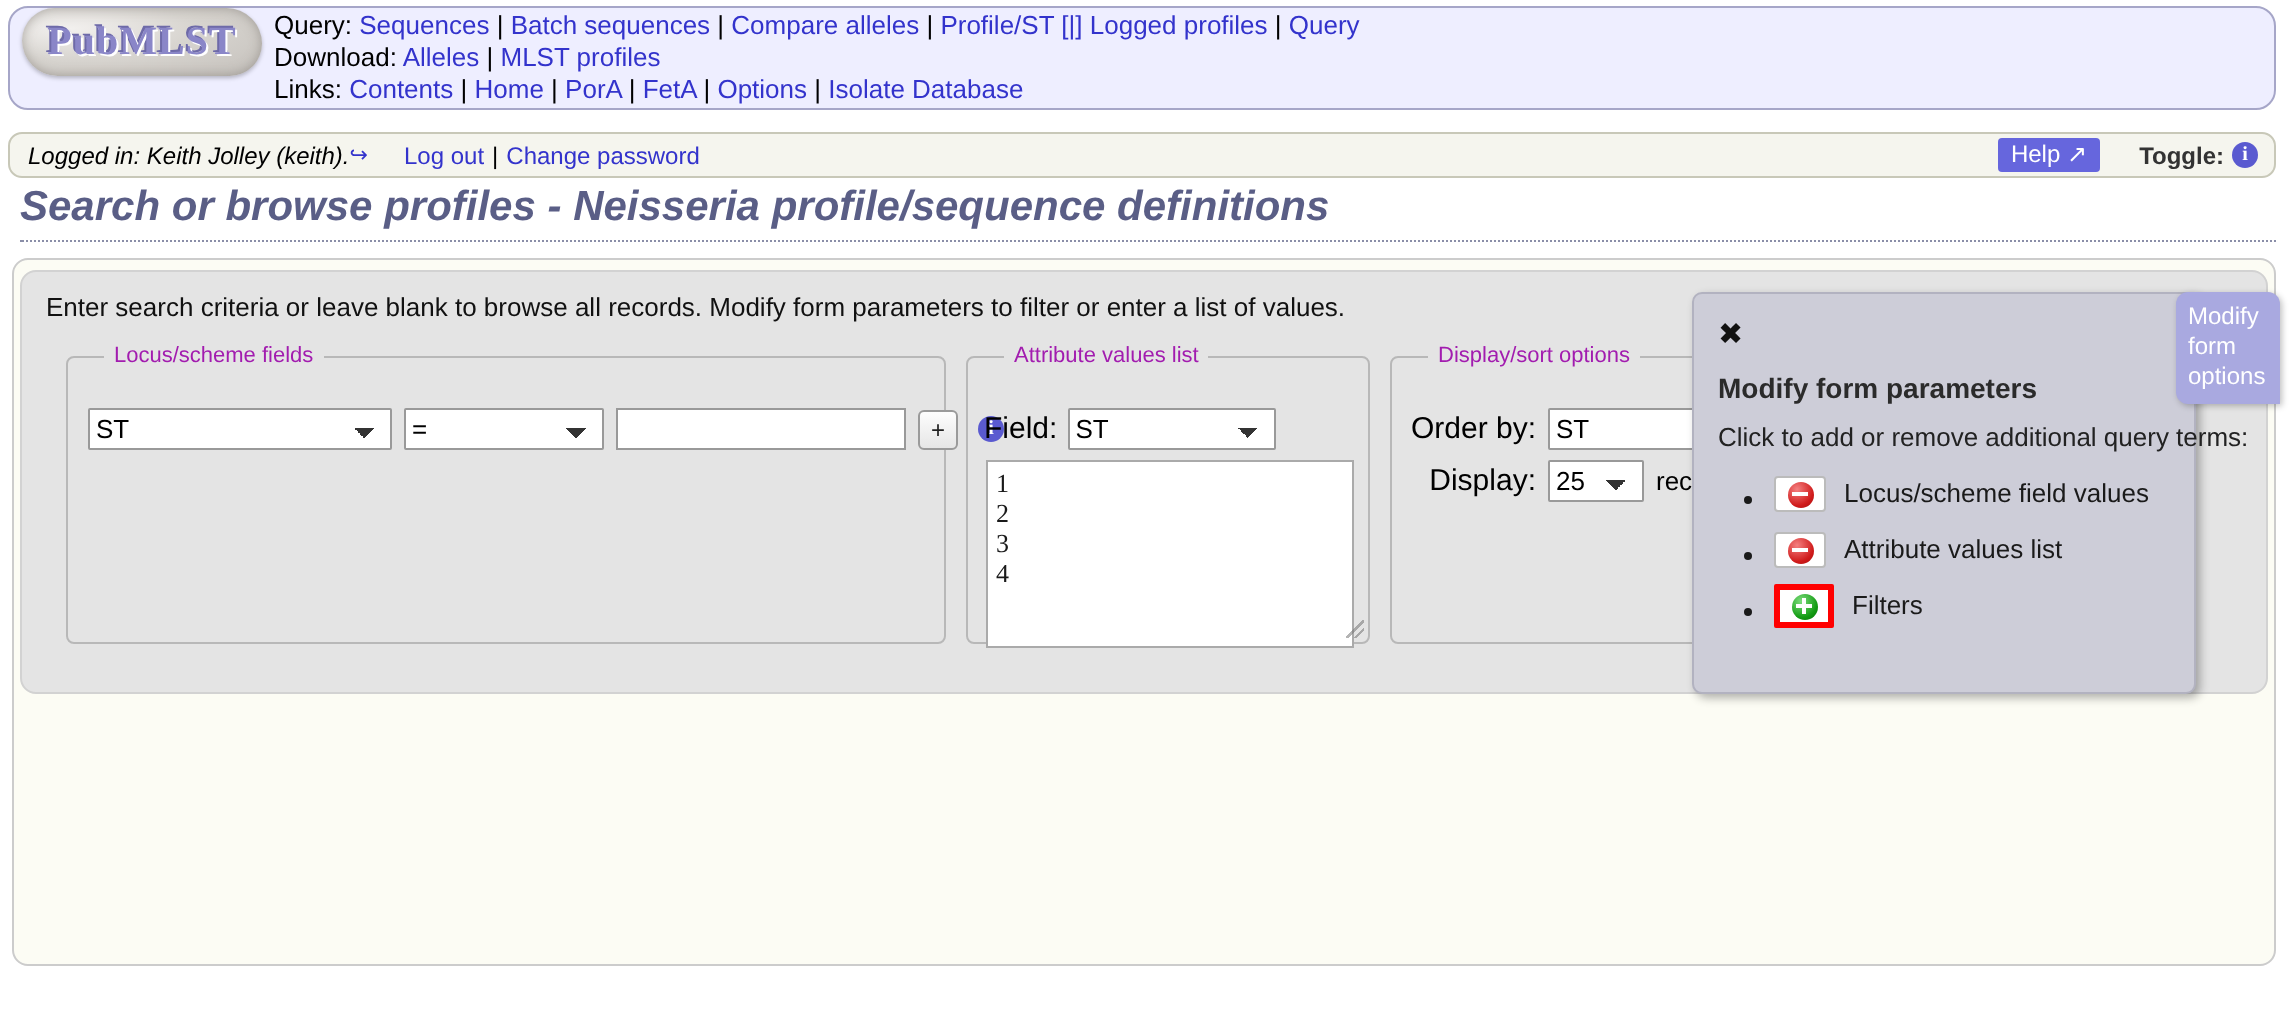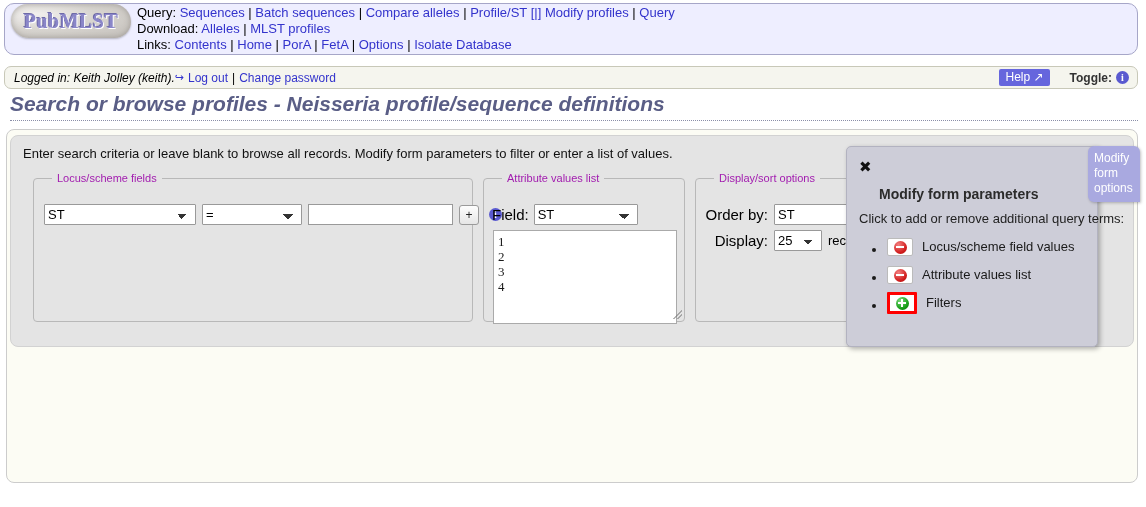--- a/index.html
+++ b/index.html
@@ -87,21 +87,21 @@
     display: flex;
     align-items: center;
     font-size: 12px;
   }
   #login-text {
     margin-left: 9px;
     font-style: italic;
     white-space: nowrap;
   }
   #logout-link {
-    margin-left: 3px;
+    margin-left: 17px;
     font-size: 12px;
   }
   .exit-glyph {
     font-size: 11px;
     color: #3333cc;
     margin-right: 1px;
   }
   #login-right {
     margin-left: auto;
     margin-right: 8px;
@@ -361,21 +361,20 @@
     font-family: "DejaVu Sans", sans-serif;
   }
   #popup-heading {
     position: absolute;
     left: 12px;
     top: 39px;
     font-size: 14px;
     font-weight: bold;
     color: #2b2b2b;
     white-space: nowrap;
-    margin-left: 20px;
   }
   #popup-subtext {
     position: absolute;
     left: 12px;
     top: 64px;
     font-size: 13px;
     color: #222;
     white-space: nowrap;
   }
   #popup-list {
@@ -477,21 +476,21 @@
 <body>
 
 <div id="top-banner">
   <div id="logo">
     <span id="logo-text">PubMLST</span>
   </div>
   <div id="banner-links">
 
     <div class="banner-row">
       <span class="banner-label">Query:</span>
-      <a class="link">Sequences</a><span class="sep"> | </span><a class="link">Batch sequences</a><span class="sep"> | </span><a class="link">Compare alleles</a><span class="sep"> | </span><a class="link">Profile/ST [|]</a><span class="sep"> </span><a class="link">Modify profiles</a><span class="sep"> | </span><a class="link">Query</a>
+      <a class="link">Sequences</a><span class="sep"> | </span><a class="link">Batch sequences</a><span class="sep"> | </span><a class="link">Compare alleles</a><span class="sep"> | </span><a class="link">Profile/ST [|]</a><span class="sep"> </span><a class="link">Logged profiles</a><span class="sep"> | </span><a class="link">Query</a>
     </div>
 
     <div class="banner-row">
       <span class="banner-label">Download:</span>
       <a class="link">Alleles</a><span class="sep"> | </span><a class="link">MLST profiles</a>
     </div>
 
     <div class="banner-row">
       <span class="banner-label">Links:</span>
       <a class="link">Contents</a><span class="sep"> | </span><a class="link">Home</a><span class="sep"> | </span><a class="link">PorA</a><span class="sep"> | </span><a class="link">FetA</a><span class="sep"> | </span><a class="link">Options</a><span class="sep"> | </span><a class="link">Isolate Database</a>

